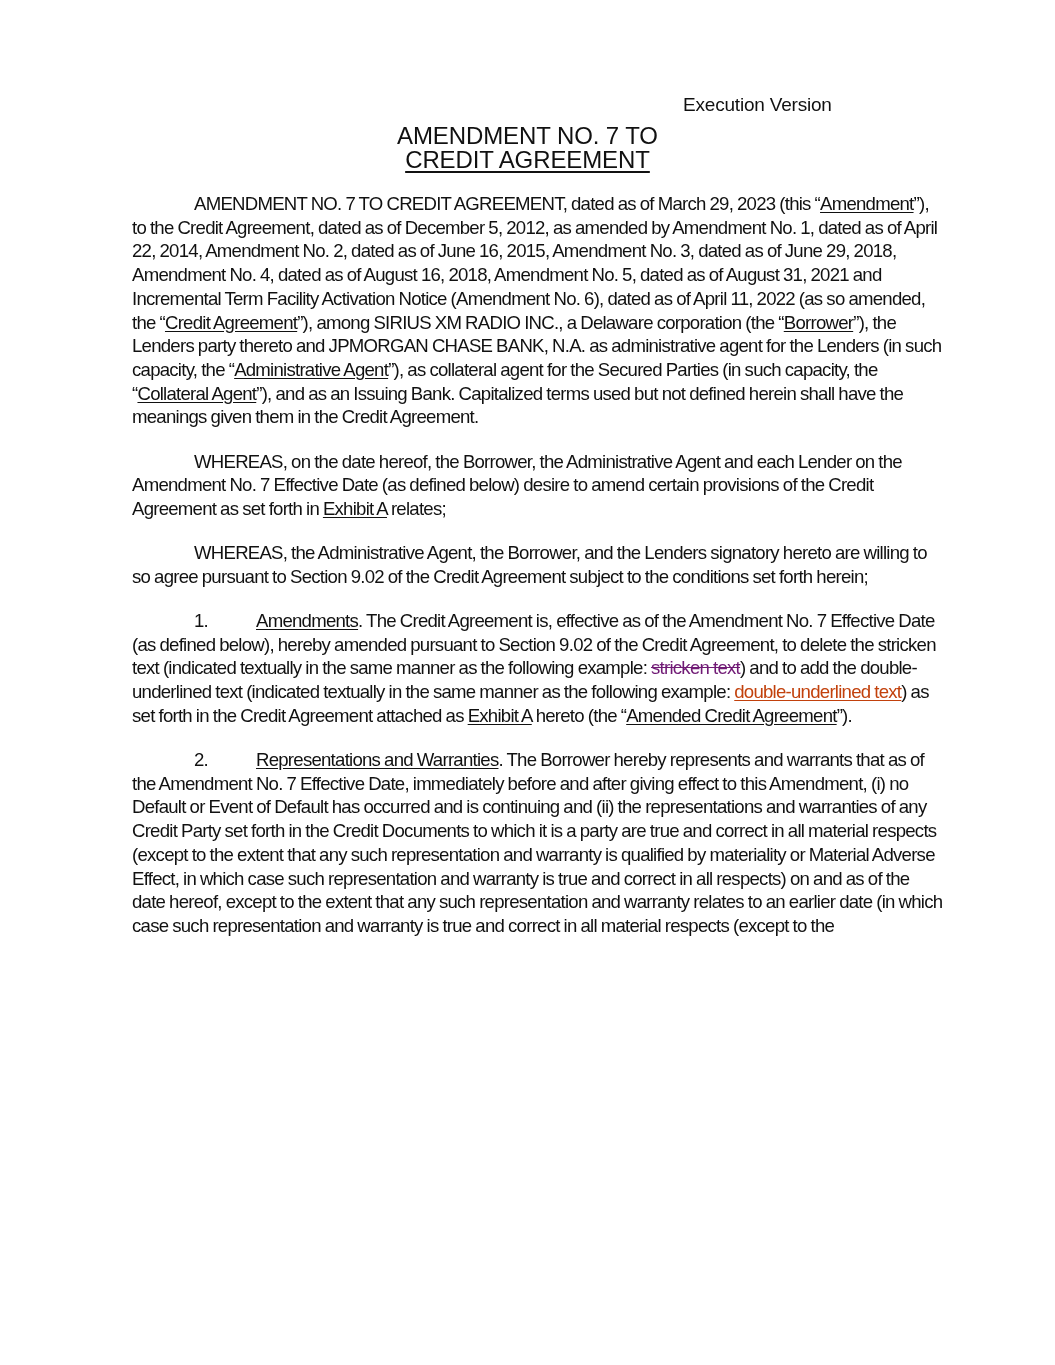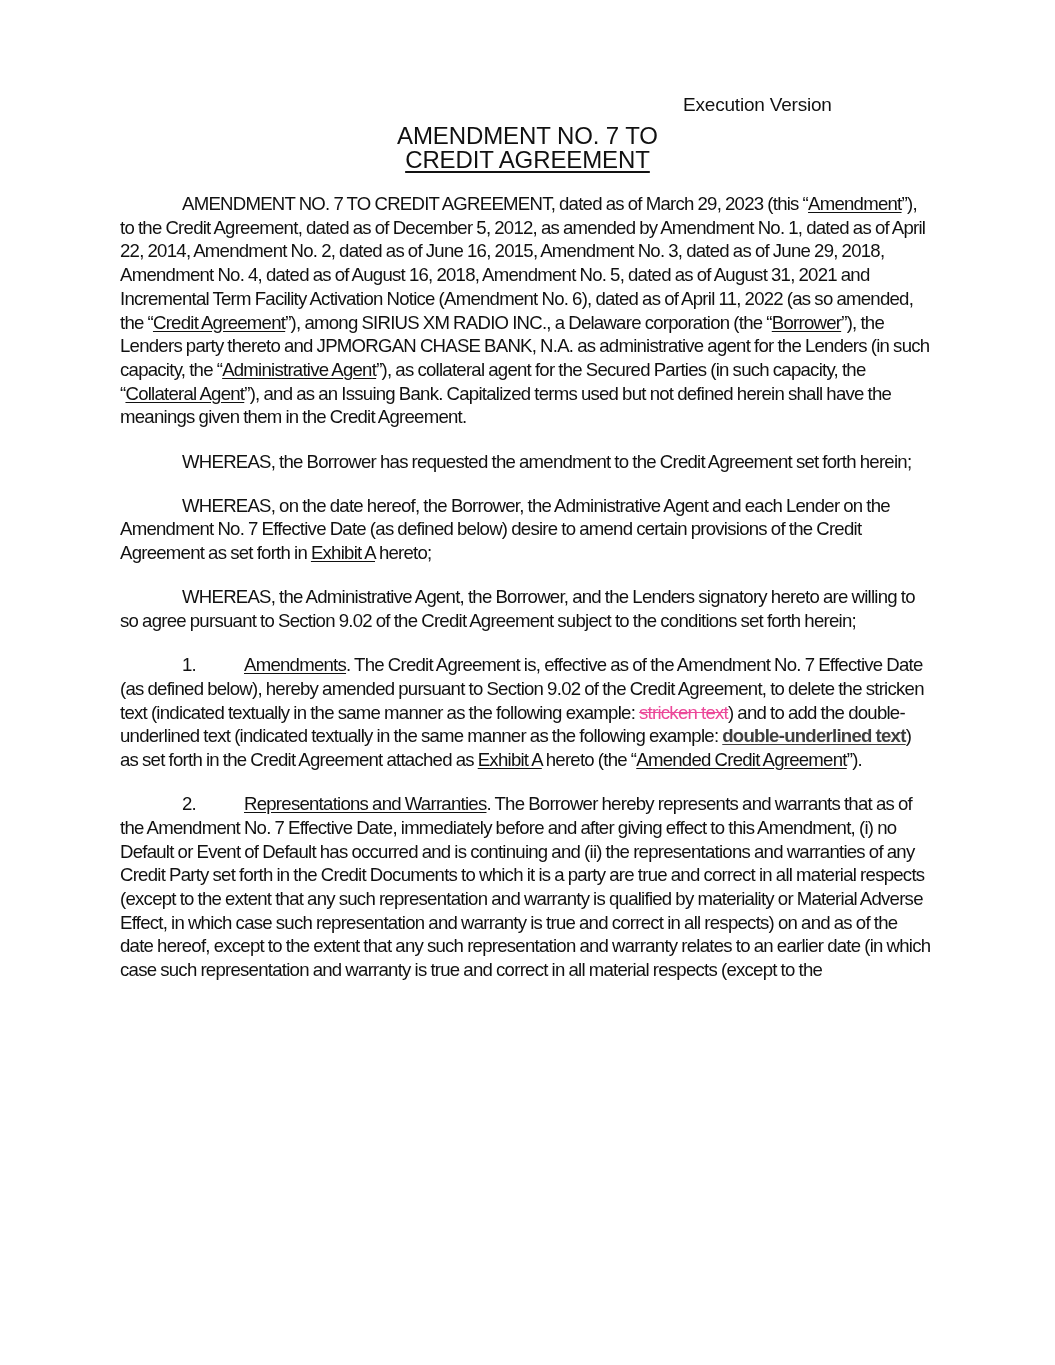--- a/index.html
+++ b/index.html
@@ -13,50 +13,49 @@
   .exec {
     position: absolute; left: 683px; top: 94px;
     font-size: 19px; letter-spacing: -0.2px;
   }
   .title {
     position: absolute; left: 0; width: 1055px; top: 124px; text-align: center;
     font-size: 24px; line-height: 24px; letter-spacing: -0.1px;
   }
   .title .t2 { text-decoration: underline; text-underline-offset: 3px; }
   .body {
-    position: absolute; left: 120px; top: 192px; width: 812px;
+    position: absolute; left: 132px; top: 192px; width: 812px;
     font-size: 18.6px; line-height: 23.7px; letter-spacing: -0.75px; word-spacing: -0.5px;
   }
   .para { margin: 0 0 20.5px 0; text-indent: 62px; text-align: left; }
   .center { text-align: center; text-indent: 0; margin: 0 0 20.5px 0; }
   u { text-underline-offset: 2px; }
-  .struck { color: #ec4899; text-decoration: line-through; }
-  .added { color: #404040; text-decoration: underline; text-underline-offset: 2px; font-weight: bold; }
+  .struck { color: #701a75; text-decoration: line-through; }
+  .added { color: #c2410c; text-decoration: underline; text-underline-offset: 2px; }
   .num { display: inline-block; width: 62px; text-indent: 0; }
 </style>
 </head>
 <body>
 
 <div class="page">
 
   <div class="exec">Execution Version</div>
 
   <div class="title">
     <div>AMENDMENT NO. 7 TO</div>
     <div><span class="t2">CREDIT AGREEMENT</span></div>
   </div>
 
   <div class="body">
 
     <p class="para"><span>AMENDMENT NO. 7 TO CREDIT AGREEMENT, dated as of March 29, 2023 (this “</span><u>Amendment</u><span>”), to the Credit Agreement, dated as of December 5, 2012, as amended by Amendment No. 1, dated as of April 22, 2014, Amendment No. 2, dated as of June 16, 2015, Amendment No. 3, dated as of June 29, 2018, Amendment No. 4, dated as of August 16, 2018, Amendment No. 5, dated as of August 31, 2021 and Incremental Term Facility Activation Notice (Amendment No. 6), dated as of April 11, 2022 (as so amended, the “</span><u>Credit Agreement</u><span>”), among SIRIUS XM RADIO INC., a Delaware corporation (the “</span><u>Borrower</u><span>”), the Lenders party thereto and JPMORGAN CHASE BANK, N.A. as administrative agent for the Lenders (in such capacity, the “</span><u>Administrative Agent</u><span>”), as collateral agent for the Secured Parties (in such capacity, the “</span><u>Collateral Agent</u><span>”), and as an Issuing Bank. Capitalized terms used but not defined herein shall have the meanings given them in the Credit Agreement.</span></p>
 
 
-    <p class="para">WHEREAS, the Borrower has requested the amendment to the Credit Agreement set forth herein;</p>
 
-    <p class="para"><span>WHEREAS, on the date hereof, the Borrower, the Administrative Agent and each Lender on the Amendment No. 7 Effective Date (as defined below) desire to amend certain provisions of the Credit Agreement as set forth in </span><u>Exhibit A</u><span> hereto;</span></p>
+    <p class="para"><span>WHEREAS, on the date hereof, the Borrower, the Administrative Agent and each Lender on the Amendment No. 7 Effective Date (as defined below) desire to amend certain provisions of the Credit Agreement as set forth in </span><u>Exhibit A</u><span> relates;</span></p>
 
     <p class="para">WHEREAS, the Administrative Agent, the Borrower, and the Lenders signatory hereto are willing to so agree pursuant to Section 9.02 of the Credit Agreement subject to the conditions set forth herein;</p>
 
 
     <p class="para"><span class="num">1.</span><u>Amendments</u><span>. The Credit Agreement is, effective as of the Amendment No. 7 Effective Date (as defined below), hereby amended pursuant to Section 9.02 of the Credit Agreement, to delete the stricken text (indicated textually in the same manner as the following example: </span><span class="struck">stricken text</span><span>) and to add the double-underlined text (indicated textually in the same manner as the following example: </span><span class="added">double-underlined text</span><span>) as set forth in the Credit Agreement attached as </span><u>Exhibit A</u><span> hereto (the “</span><u>Amended Credit Agreement</u><span>”).</span></p>
 
     <p class="para"><span class="num">2.</span><u>Representations and Warranties</u><span>.  The Borrower hereby represents and warrants that as of the Amendment No. 7 Effective Date, immediately before and after giving effect to this Amendment, (i) no Default or Event of Default has occurred and is continuing and (ii) the representations and warranties of any Credit Party set forth in the Credit Documents to which it is a party are true and correct in all material respects (except to the extent that any such representation and warranty is qualified by materiality or Material Adverse Effect, in which case such representation and warranty is true and correct in all respects) on and as of the date hereof, except to the extent that any such representation and warranty relates to an earlier date (in which case such representation and warranty is true and correct in all material respects (except to the</span></p>
 
   </div>
 </div>

